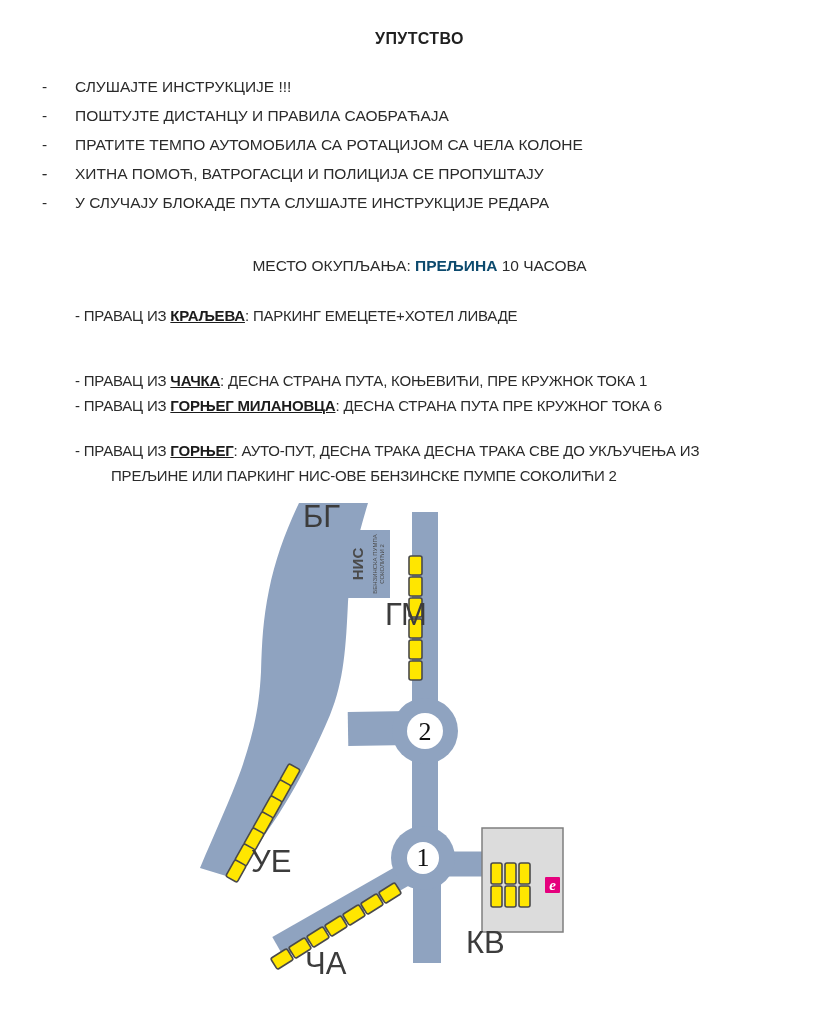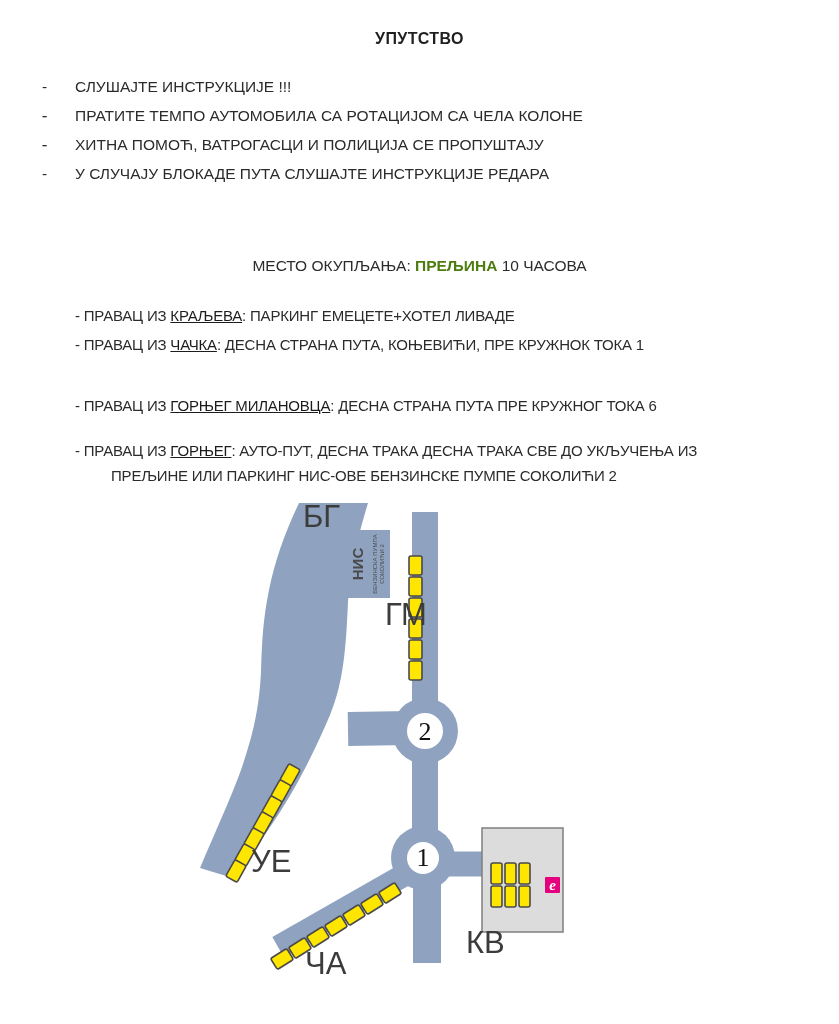--- a/index.html
+++ b/index.html
@@ -6,26 +6,26 @@
   .page{position:relative;width:839px;height:1024px;background:#fff;overflow:hidden;
         font-family:"Liberation Sans",sans-serif;color:#2b2b2b;}
   .title{position:absolute;top:30px;left:0;right:0;text-align:center;
          font-size:16px;font-weight:bold;letter-spacing:.4px;color:#1f1f1f;}
   .rules{position:absolute;top:78px;left:0;margin:0;padding:0;list-style:none;width:100%;}
   .rules li{position:relative;margin:0 0 10.5px 0;padding-left:75px;
             font-size:15.5px;line-height:18.5px;white-space:nowrap;color:#2b2b2b;}
   .rules .dash{position:absolute;left:42px;top:0;}
   .meeting{position:absolute;top:257px;left:0;right:0;margin:0;text-align:center;
            font-size:15.5px;white-space:nowrap;color:#2b2b2b;}
-  .meeting b{font-weight:bold;color:#4d7c0f;}
+  .meeting b{font-weight:bold;color:#0c4a6e;}
   .dir{position:absolute;left:63px;right:40px;margin:0;font-size:15px;line-height:25px;
        text-indent:12px;white-space:nowrap;letter-spacing:-.2px;color:#2b2b2b;}
-  .dir .from{font-weight:normal;text-decoration:underline;color:#1c1c1c;}
+  .dir .from{font-weight:bold;text-decoration:underline;color:#1c1c1c;}
   .dir .l2{display:block;text-indent:0;margin-left:48px;}
-  #dir-0{top:303px;} #dir-1{top:332px;} #dir-2{top:393px;} #dir-3{top:438px;}
+  #dir-0{top:303px;} #dir-1{top:368px;} #dir-2{top:393px;} #dir-3{top:438px;}
   .map{position:absolute;top:496px;left:0;}
   .road{stroke:var(--road,#8fa3c0);fill:none;}
   .road-fill{fill:var(--road,#8fa3c0);stroke:none;}
   .rb-center{fill:#ffffff;}
   .rb-num{font-family:"Liberation Serif",serif;font-size:26px;fill:#111;text-anchor:middle;}
   .map-label{font-family:"Liberation Sans",sans-serif;font-size:31px;fill:#3c3c3c;}
   .nis-name{font-family:"Liberation Sans",sans-serif;font-size:15px;font-weight:bold;
             fill:#4a4a4a;text-anchor:middle;}
   .nis-small{font-family:"Liberation Sans",sans-serif;font-size:6px;fill:#4a4a4a;text-anchor:middle;}
   .building{fill:var(--building-fill,#dcdcdc);stroke:var(--building-border,#7f7f7f);stroke-width:1.5;}
@@ -35,21 +35,21 @@
 </style>
 </head>
 <body>
 
 <div class="page">
 
   <div class="title">УПУТСТВО</div>
 
   <ul class="rules">
     <li><span class="dash">-</span><span>СЛУШАЈТЕ ИНСТРУКЦИЈЕ !!!</span></li>
-    <li><span class="dash">-</span></li>
+    <li><span class="dash">-</span><span>ПОШТУЈТЕ ДИСТАНЦУ И ПРАВИЛА САОБРАЋАЈА</span></li>
     <li><span class="dash">-</span><span>ПРАТИТЕ ТЕМПО АУТОМОБИЛА СА РОТАЦИЈОМ СА ЧЕЛА КОЛОНЕ</span></li>
     <li><span class="dash">-</span></li>
     <li><span class="dash">-</span><span>ХИТНА ПОМОЋ, ВАТРОГАСЦИ И ПОЛИЦИЈА СЕ ПРОПУШТАЈУ</span></li>
     <li><span class="dash">-</span><span>У СЛУЧАЈУ БЛОКАДЕ ПУТА СЛУШАЈТЕ ИНСТРУКЦИЈЕ РЕДАРА</span></li>
   </ul>
 
   <p class="meeting"><span>МЕСТО ОКУПЉАЊА: </span><b>ПРЕЉИНА</b><span> 10 ЧАСОВА</span></p>
 
   <p class="dir" id="dir-0"><span>- ПРАВАЦ ИЗ </span><span class="from">КРАЉЕВА</span><span>: ПАРКИНГ ЕМЕЦЕТЕ+ХОТЕЛ ЛИВАДЕ</span></p>
   <p class="dir" id="dir-1"><span>- ПРАВАЦ ИЗ </span><span class="from">ЧАЧКА</span><span>: ДЕСНА СТРАНА ПУТА, КОЊЕВИЋИ, ПРЕ КРУЖНОК ТОКА 1</span></p>

